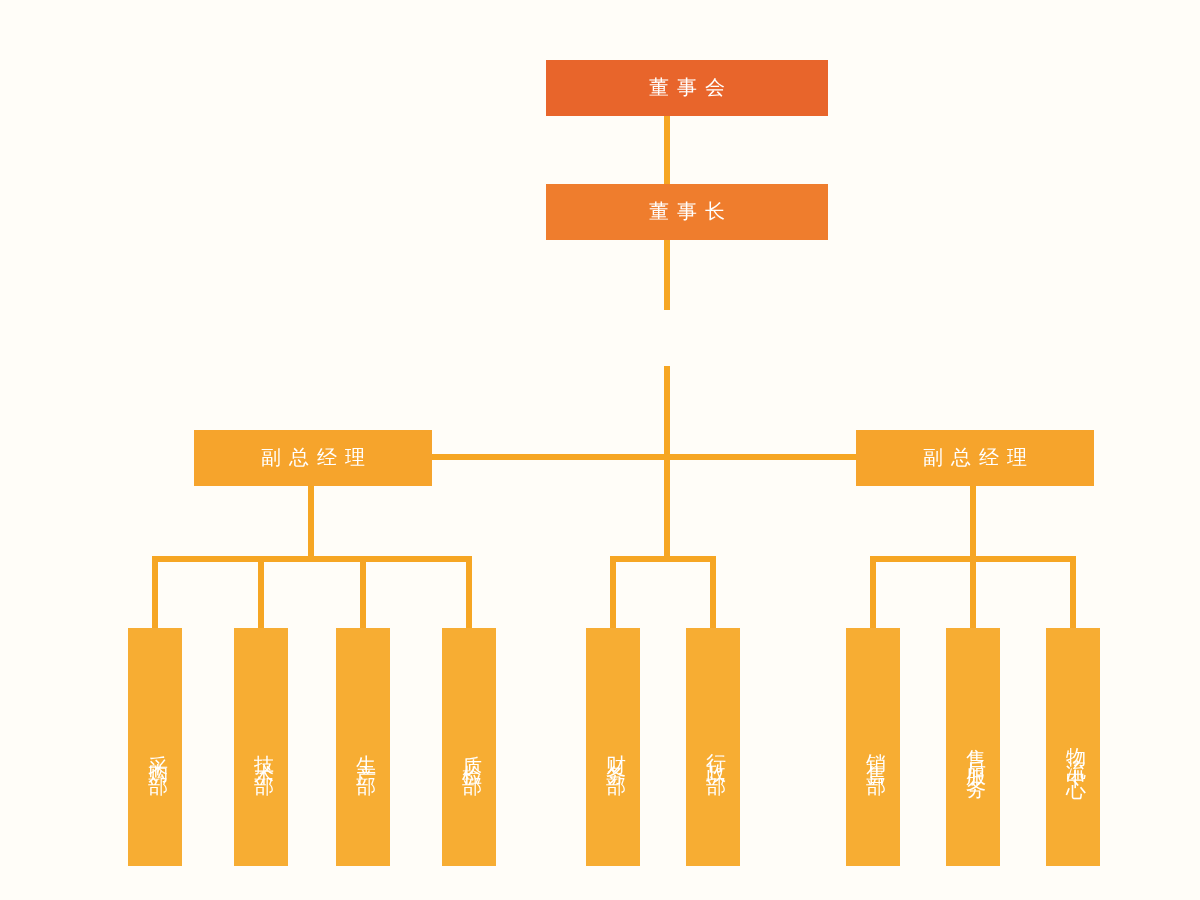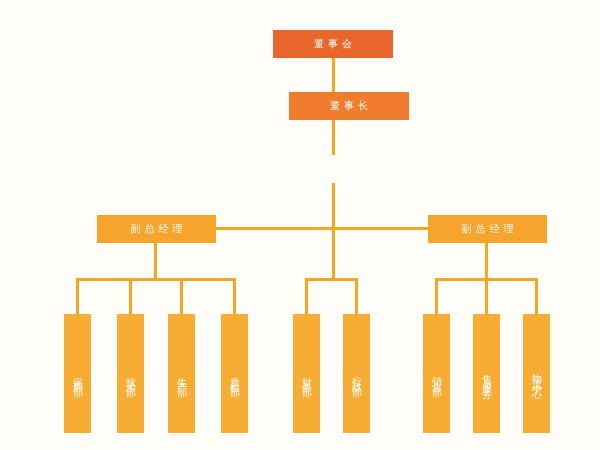--- a/index.html
+++ b/index.html
@@ -23,28 +23,28 @@
   .node {
     position: absolute;
     display: flex;
     align-items: center;
     justify-content: center;
     color: var(--text, #FFFFFF);
     font-size: 10px;
     font-weight: 400;
     box-sizing: border-box;
   }
-  .hnode { width: 120px; height: 28px; }
+  .hnode { width: 141px; height: 28px; }
   .hnode .label {
     letter-spacing: 4px;
     padding-left: 4px;       
     white-space: nowrap;
   }
   .n-board    { left: 273px; top: 30px;  background: var(--board, #E8652B); }
-  .n-chairman { left: 273px; top: 92px;  background: var(--chairman, #EF7D2D); margin-left: 16px; }
+  .n-chairman { left: 273px; top: 92px;  background: var(--chairman, #EF7D2D); }
   .n-gm       { left: 273px; top: 155px; background: var(--gm, #F4932F); }
 
   .deputy { width: 119px; height: 28px; background: var(--deputy, #F6A42C); align-items: center; }
   .n-deputy-left  { left: 97px;  top: 215px; }
   .n-deputy-right { left: 428px; top: 215px; }
 
   .dept {
     width: 27px; height: 119px; top: 314px;
     background: var(--dept, #F7AD33);
   }

